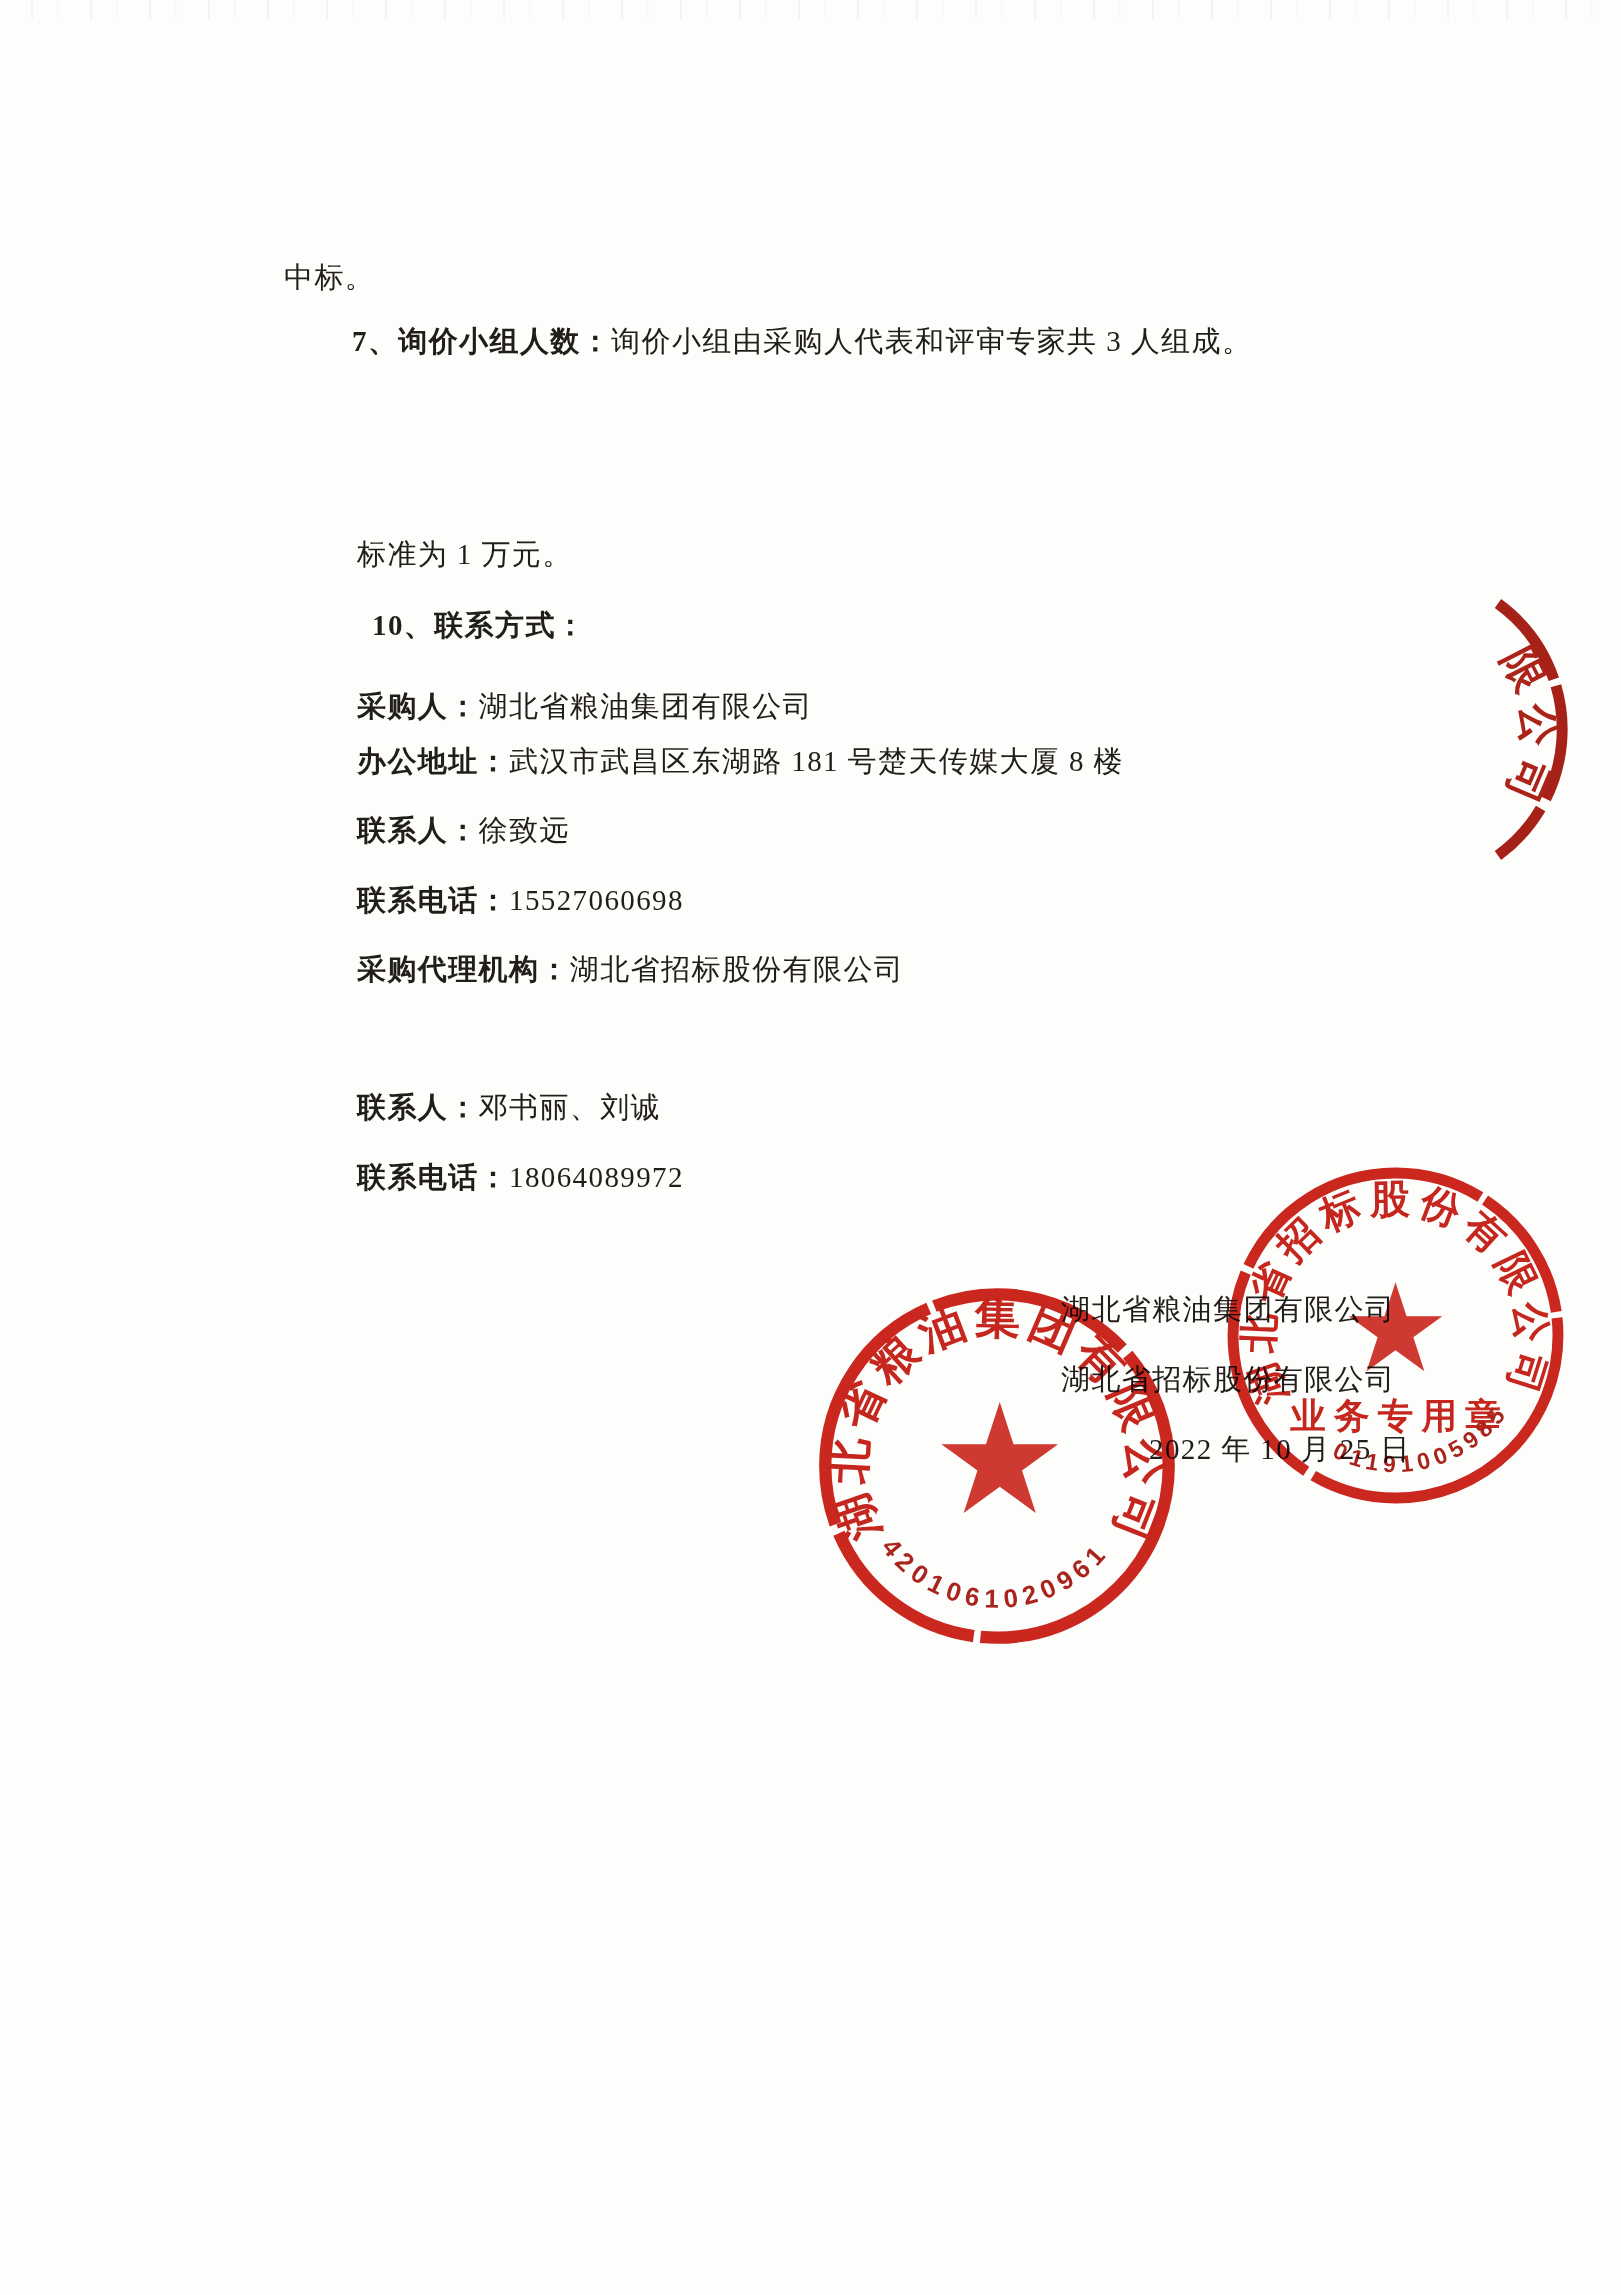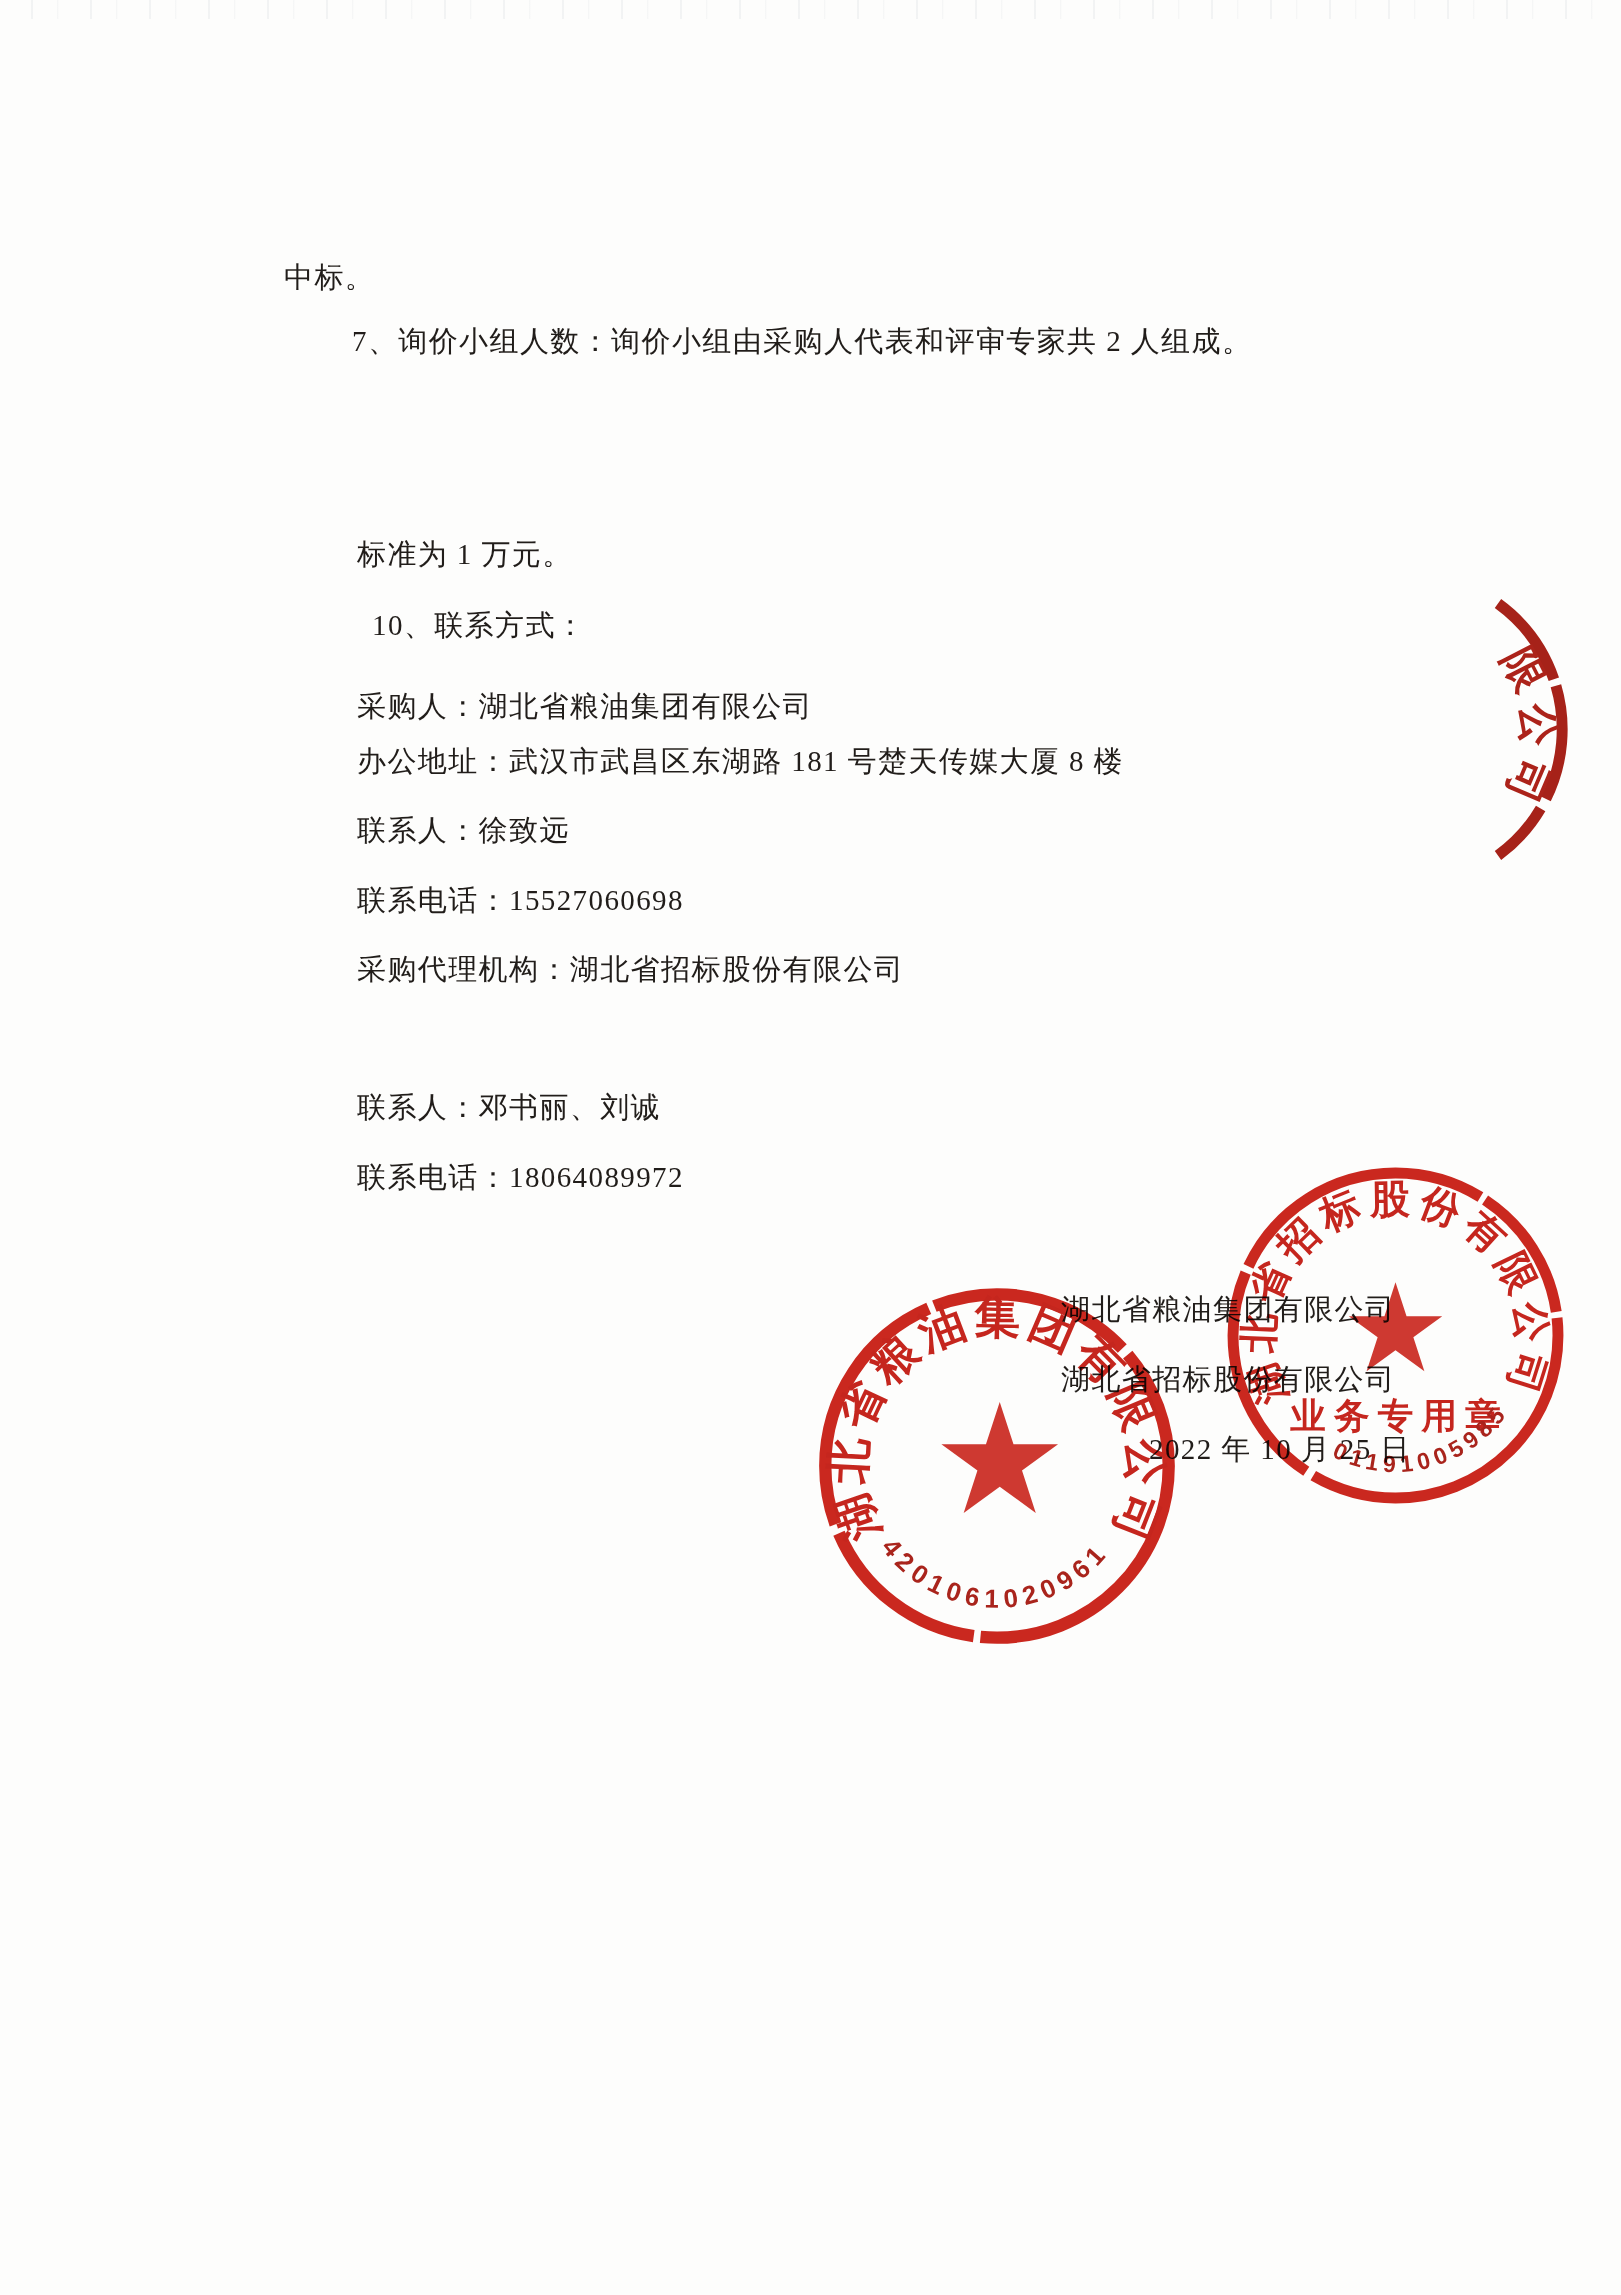--- a/index.html
+++ b/index.html
@@ -23,42 +23,42 @@
         rgba(160,170,180,0.18) 57px, rgba(150,160,170,0.00) 59px);
     opacity: .6;
   }
   .ln {
     position: absolute;
     font-size: 29px;
     line-height: 1.08;
     letter-spacing: 1.4px;
     white-space: nowrap;
   }
-  .bold { font-weight: 400; }
+  .bold { font-weight: 700; }
   .stamp {
     position: absolute;
     mix-blend-mode: multiply;
     opacity: 0.93;
   }
   .seal-ring-text { font-family: "Liberation Serif", "DejaVu Serif", serif; font-weight: 700; }
   .seal-number  { font-family: "Liberation Sans", "DejaVu Sans", sans-serif; font-weight: 700; }
 </style>
 </head>
 <body>
 
 <div id="page">
 
   <div class="scan-noise"></div>
 
   <div class="ln" style="left:284px;top:262px">
     <span>中标。</span>
   </div>
 
   <div class="ln" style="left:352px;top:326px">
-    <span class="bold">7、询价小组人数：</span><span>询价小组由采购人代表和评审专家共 2 人组成。</span>
+    <span class="bold">7、询价小组人数：</span><span>询价小组由采购人代表和评审专家共 3 人组成。</span>
   </div>
 
 
 
   <div class="ln" style="left:357px;top:539px">
     <span>标准为 1 万元。</span>
   </div>
 
   <div class="ln" style="left:372px;top:610px">
     <span class="bold">10、联系方式：</span>

